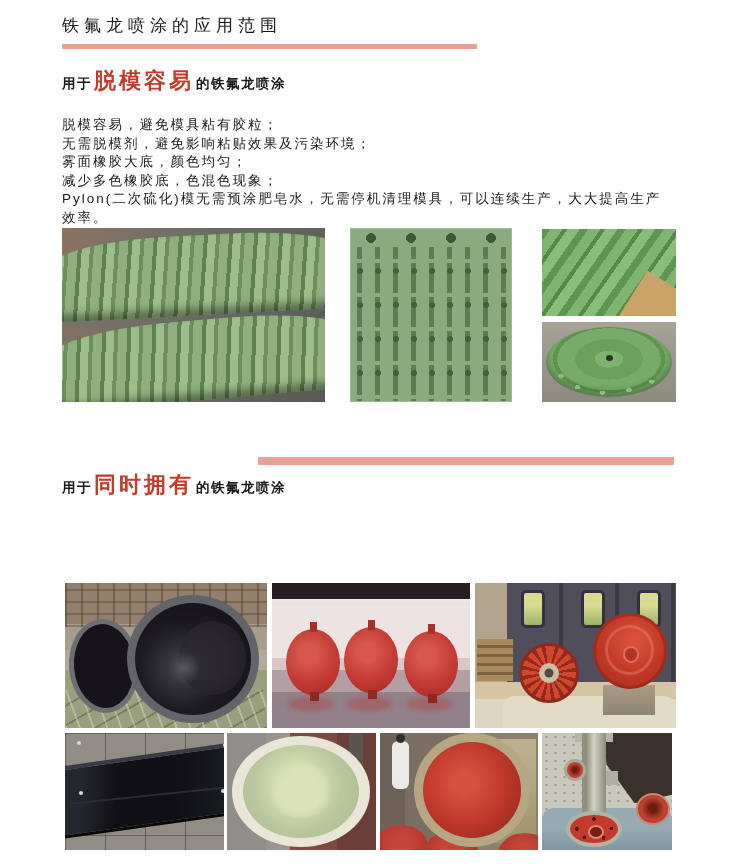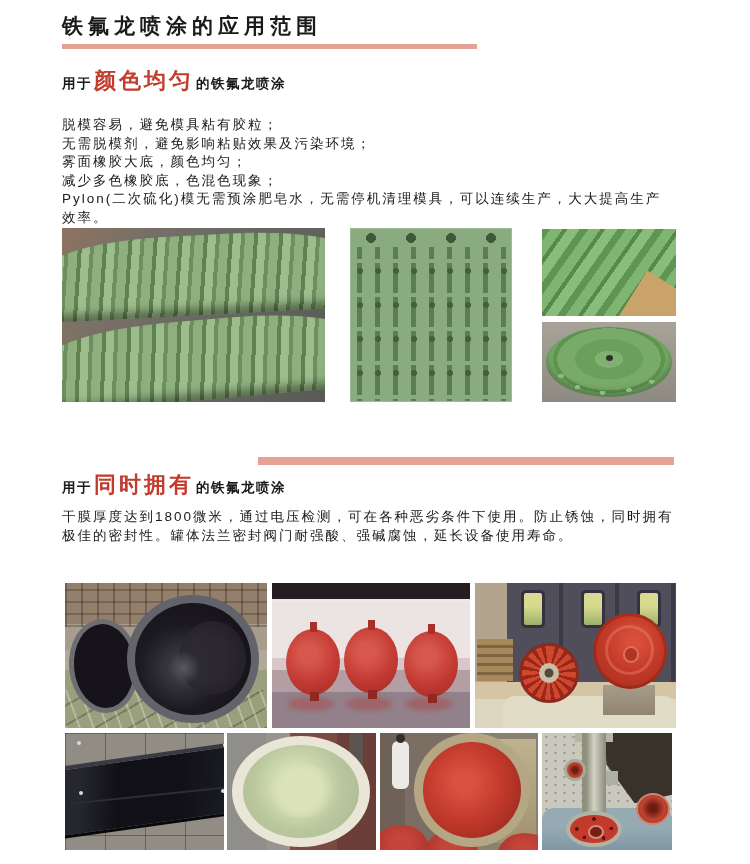--- a/index.html
+++ b/index.html
@@ -7,21 +7,21 @@
     --red:#C23B2B;
     --ink:#1A1A1A;
   }
   html,body{margin:0;padding:0;background:#ffffff;}
   .page{
     position:relative;width:750px;height:864px;background:#ffffff;overflow:hidden;
     font-family:"Liberation Sans","DejaVu Sans",sans-serif;color:var(--ink);
   }
   .abs{position:absolute;}
   
-  .title{left:62px;top:16px;font-size:21px;font-weight:bold;letter-spacing:5px;line-height:20px;}
+  .title{left:62px;top:16px;font-size:17px;font-weight:normal;letter-spacing:5px;line-height:20px;}
   .bar{background:var(--accent);}
   .bar1{left:62px;top:44px;width:415px;height:5px;}
   .bar2{left:258px;top:457px;width:416px;height:8px;}
   .heading{left:62px;white-space:nowrap;}
   .heading .h-small{font-size:13.5px;font-weight:bold;letter-spacing:1.5px;color:var(--ink);}
   .heading .h-red{font-size:22px;font-weight:bold;letter-spacing:3px;color:var(--red);margin:0 2px;}
   .h1{top:66px;}
   .h2{top:470px;}
   .para{left:62px;width:648px;font-size:13.5px;line-height:18.5px;letter-spacing:2px;white-space:pre-line;color:var(--ink);}
   .para1{top:116px;}
@@ -174,21 +174,21 @@
       border:2px solid #d2836f;}
 </style>
 </head>
 <body>
 
 <div class="page">
 
   <div class="abs title">铁氟龙喷涂的应用范围</div>
   <div class="abs bar bar1"></div>
 
-  <div class="abs heading h1"><span class="h-small">用于</span><span class="h-red">颜色均匀</span><span class="h-small">的铁氟龙喷涂</span></div>
+  <div class="abs heading h1"><span class="h-small">用于</span><span class="h-red">脱模容易</span><span class="h-small">的铁氟龙喷涂</span></div>
 
   <div class="abs para para1">脱模容易，避免模具粘有胶粒；
 无需脱模剂，避免影响粘贴效果及污染环境；
 雾面橡胶大底，颜色均匀；
 减少多色橡胶底，色混色现象；
 Pylon(二次硫化)模无需预涂肥皂水，无需停机清理模具，可以连续生产，大大提高生产
 效率。</div>
 
   <div class="photo p1">
     <div class="p1-row p1-row-top"></div>
@@ -204,22 +204,20 @@
     <div class="p3b-disc">
       <div class="p3b-bolts"></div>
       <div class="p3b-hole"></div>
     </div>
   </div>
 
   <div class="abs bar bar2"></div>
 
   <div class="abs heading h2"><span class="h-small">用于</span><span class="h-red">同时拥有</span><span class="h-small">的铁氟龙喷涂</span></div>
 
-  <div class="abs para para2">干膜厚度达到1800微米，通过电压检测，可在各种恶劣条件下使用。防止锈蚀，同时拥有
-极佳的密封性。罐体法兰密封阀门耐强酸、强碱腐蚀，延长设备使用寿命。</div>
 
   <div class="photo pa">
     <div class="pa-truss"></div>
     <div class="pa-rack"></div>
     <div class="pa-cyl-left"></div>
     <div class="pa-cyl-right">
       <div class="pa-cyl-inner"></div>
       <div class="pa-glow"></div>
     </div>
   </div>

